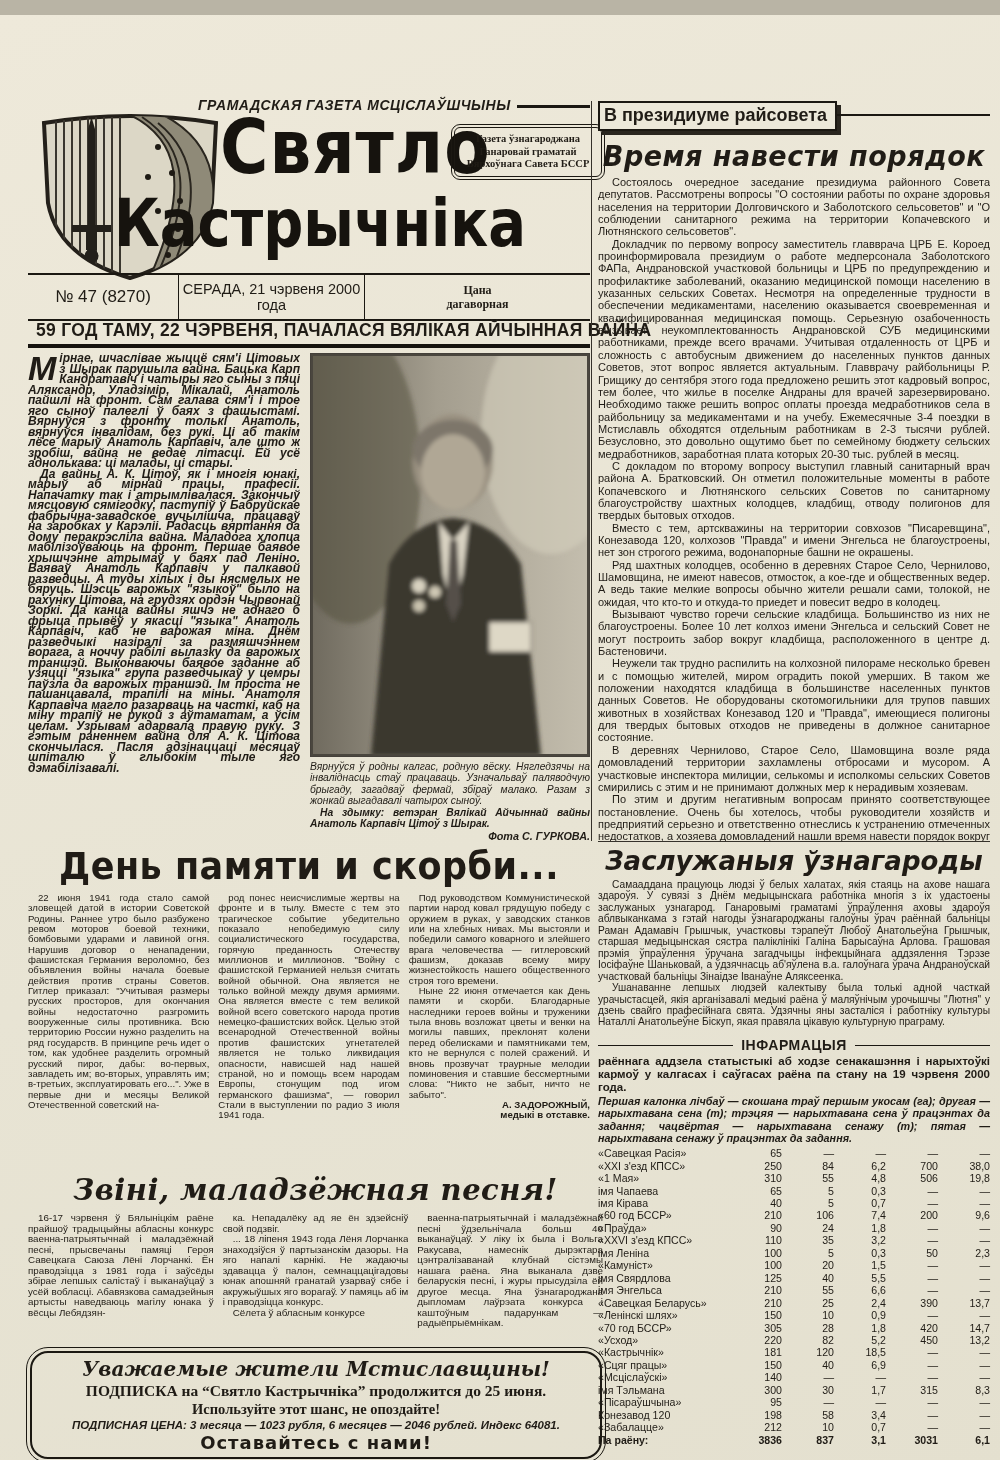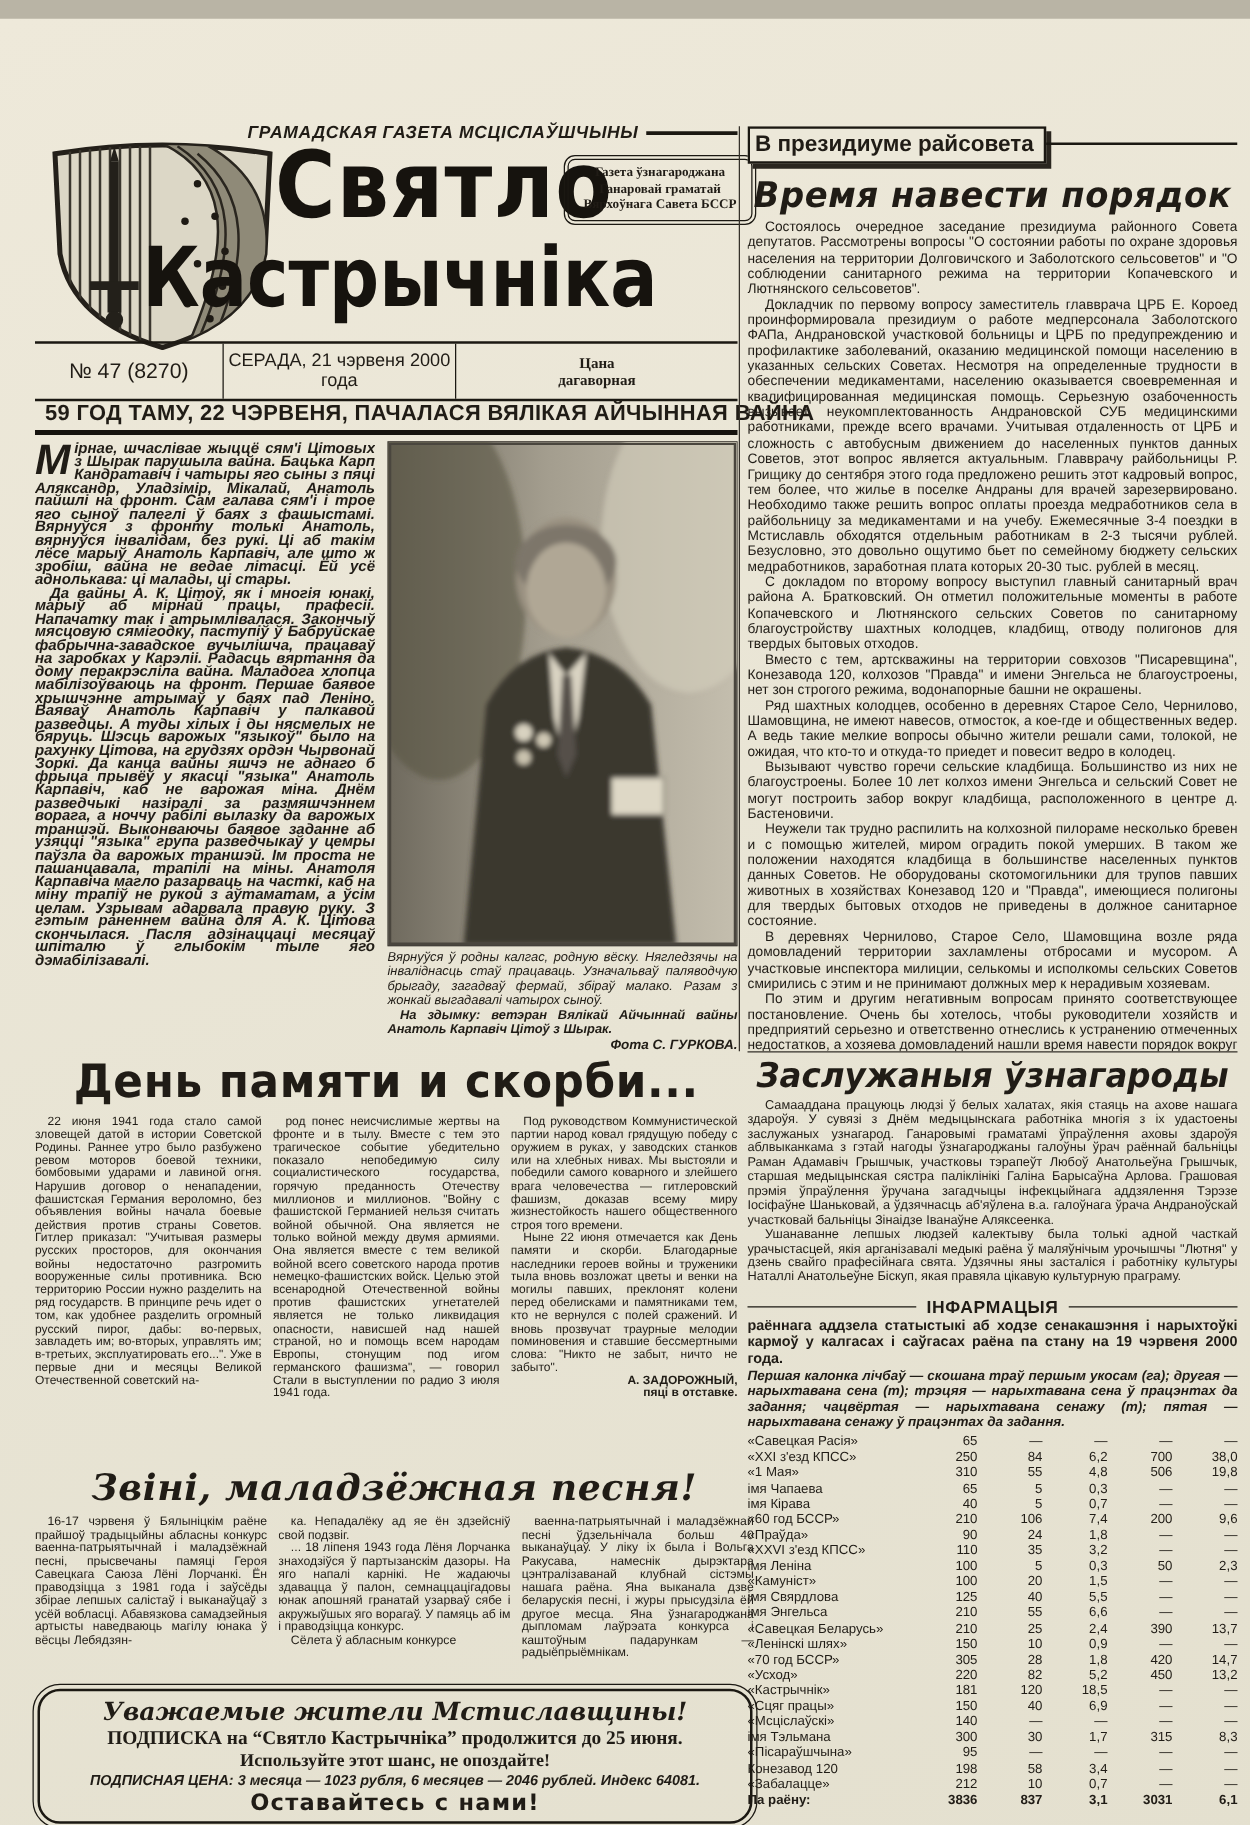--- a/index.html
+++ b/index.html
@@ -223,21 +223,21 @@
       <div class="memory-col">
         <p>22 июня 1941 года стало самой зловещей датой в истории Советской Родины. Раннее утро было разбужено ревом моторов боевой техники, бомбовыми ударами и лавиной огня. Нарушив договор о ненападении, фашистская Германия вероломно, без объявления войны начала боевые действия против страны Советов. Гитлер приказал: "Учитывая размеры русских просторов, для окончания войны недостаточно разгромить вооруженные силы противника. Всю территорию России нужно разделить на ряд государств. В принципе речь идет о том, как удобнее разделить огромный русский пирог, дабы: во-первых, завладеть им; во-вторых, управлять им; в-третьих, эксплуатировать его...". Уже в первые дни и месяцы Великой Отечественной советский на-</p>
       </div>
       <div class="memory-col">
         <p>род понес неисчислимые жертвы на фронте и в тылу. Вместе с тем это трагическое событие убедительно показало непобедимую силу социалистического государства, горячую преданность Отечеству миллионов и миллионов. "Войну с фашистской Германией нельзя считать войной обычной. Она является не только войной между двумя армиями. Она является вместе с тем великой войной всего советского народа против немецко-фашистских войск. Целью этой всенародной Отечественной войны против фашистских угнетателей является не только ликвидация опасности, нависшей над нашей страной, но и помощь всем народам Европы, стонущим под игом германского фашизма", — говорил Стали в выступлении по радио 3 июля 1941 года.</p>
       </div>
       <div class="memory-col">
         <p>Под руководством Коммунистической партии народ ковал грядущую победу с оружием в руках, у заводских станков или на хлебных нивах. Мы выстояли и победили самого коварного и злейшего врага человечества — гитлеровский фашизм, доказав всему миру жизнестойкость нашего общественного строя того времени.</p>
         <p>Ныне 22 июня отмечается как День памяти и скорби. Благодарные наследники героев войны и труженики тыла вновь возложат цветы и венки на могилы павших, преклонят колени перед обелисками и памятниками тем, кто не вернулся с полей сражений. И вновь прозвучат траурные мелодии поминовения и ставшие бессмертными слова: "Никто не забыт, ничто не забыто".</p>
         <p class="sig">А. ЗАДОРОЖНЫЙ,</p>
-        <p class="sig">пяці в отставке.</p>
+        <p class="sig">медыкі в отставке.</p>
       </div>
     </div>
   </div>
 
   <div class="song">
     <h2>Звіні, маладзёжная песня!</h2>
     <div class="song-cols">
       <div class="song-col">
         <p>16-17 чэрвеня ў Бялыніцкім раёне прайшоў традыцыйны абласны конкурс ваенна-патрыятычнай і маладзёжнай песні, прысвечаны памяці Героя Савецкага Саюза Лёні Лорчанкі. Ён праводзіцца з 1981 года і заўсёды збірае лепшых салістаў і выканаўцаў з усёй вобласці. Абавязкова самадзейныя артысты наведваюць магілу юнака ў вёсцы Лебядзян-</p>
       </div>

